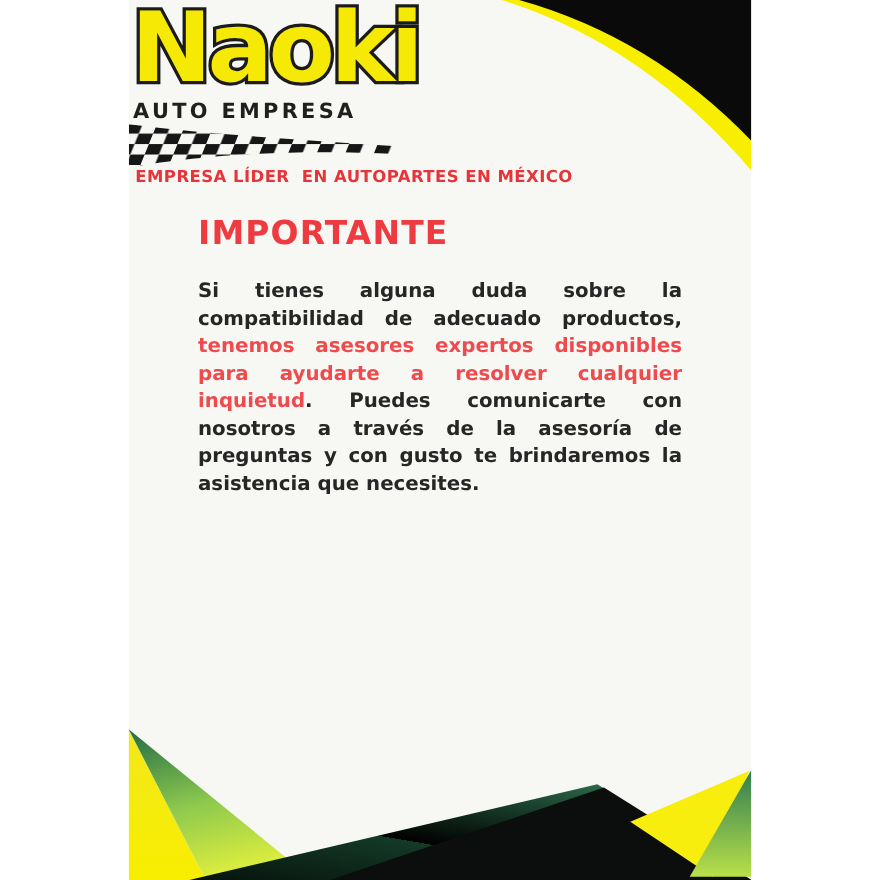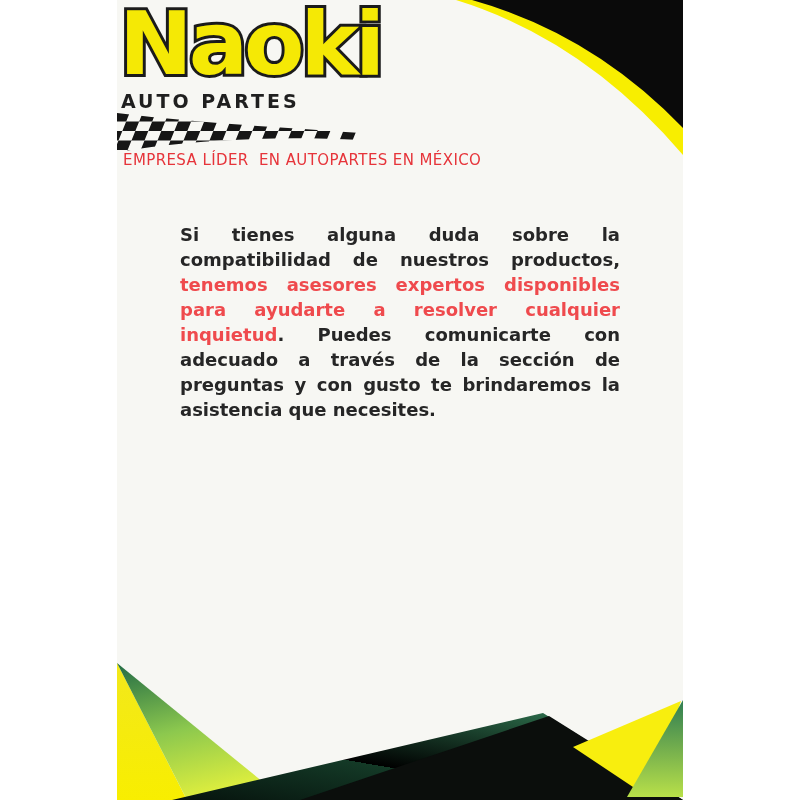--- a/index.html
+++ b/index.html
@@ -23,21 +23,21 @@
     paint-order:stroke fill;
     margin:0;
   }
   .brand-sub{
     font-size:19px;font-weight:bold;letter-spacing:3px;color:#1f1f1f;
     margin:4px 0 0 2px;line-height:1;
   }
   .flag-svg{position:absolute;left:0px;top:112px;width:244px;height:42px;}
   .tagline{
     position:absolute;left:6px;top:153px;width:560px;
-    font-size:15px;font-weight:normal;color:#e6343a;letter-spacing:0.4px;
+    font-size:15px;font-weight:bold;color:#e6343a;letter-spacing:0.4px;
     white-space:pre;line-height:1;
   }
   
   .content{position:absolute;left:63px;top:198px;width:440px;}
   .heading{
     margin:0;font-size:30px;font-weight:800;color:#ee3a41;
     letter-spacing:1px;line-height:30px;
   }
   .content p{
     margin:0;margin-top:24px;
@@ -54,42 +54,43 @@
 
 <div class="design">
 
   <svg class="corner-svg" viewBox="326 0 240 170" aria-hidden="true">
     <path d="M339,0 L566,0 L566,155 Q468,40 339,0 Z" fill="#f8ee00"></path>
     <path d="M355,0 L566,0 L566,128 Q476,34 355,0 Z" fill="#0a0a0a"></path>
   </svg>
 
   <div class="logo-block">
     <div class="brand">Naoki</div>
-    <div class="brand-sub">AUTO PARTES</div>
+    <div class="brand-sub">AUTO EMPRESA</div>
   </div>
 
   <svg class="flag-svg" viewBox="0 0 244 42" aria-hidden="true">
     <defs>
       <pattern id="chk" width="26" height="19" patternUnits="userSpaceOnUse" patternTransform="skewX(-22)">
         <rect x="0" y="0" width="13" height="9.5" fill="#161616"></rect>
         <rect x="13" y="9.5" width="13" height="9.5" fill="#161616"></rect>
       </pattern>
       <clipPath id="flagClip">
         <path d="M0,1 C80,11 160,15 244,21 L244,28 C160,24 80,27 0,40 Z"></path>
       </clipPath>
     </defs>
     <g clip-path="url(#flagClip)">
       <rect x="0" y="0" width="244" height="42" fill="url(#chk)"></rect>
     </g>
   </svg>
 
   <div class="tagline">EMPRESA LÍDER  EN AUTOPARTES EN MÉXICO</div>
 
   <div class="content">
-    <p><span>Si tienes alguna duda sobre la compatibilidad de nuestros productos, </span><span class="hl">tenemos asesores expertos disponibles para ayudarte a resolver cualquier inquietud</span><span>. Puedes comunicarte con adecuado a través de la sección de preguntas y con gusto te brindaremos la asistencia que necesites.</span></p>
+    <h1 class="heading">IMPORTANTE</h1>
+    <p><span>Si tienes alguna duda sobre la compatibilidad de adecuado productos, </span><span class="hl">tenemos asesores expertos disponibles para ayudarte a resolver cualquier inquietud</span><span>. Puedes comunicarte con nosotros a través de la asesoría de preguntas y con gusto te brindaremos la asistencia que necesites.</span></p>
   </div>
 
   <svg class="bottom-svg" viewBox="0 0 566 140" aria-hidden="true">
     <defs>
       <linearGradient id="limeL" x1="0" y1="0" x2="0.3" y2="1">
         <stop offset="0" stop-color="#226b45"></stop>
         <stop offset="0.55" stop-color="#8cc84e"></stop>
         <stop offset="1" stop-color="#d9ec3f"></stop>
       </linearGradient>
       <linearGradient id="bandG" x1="1" y1="0" x2="0" y2="1">

